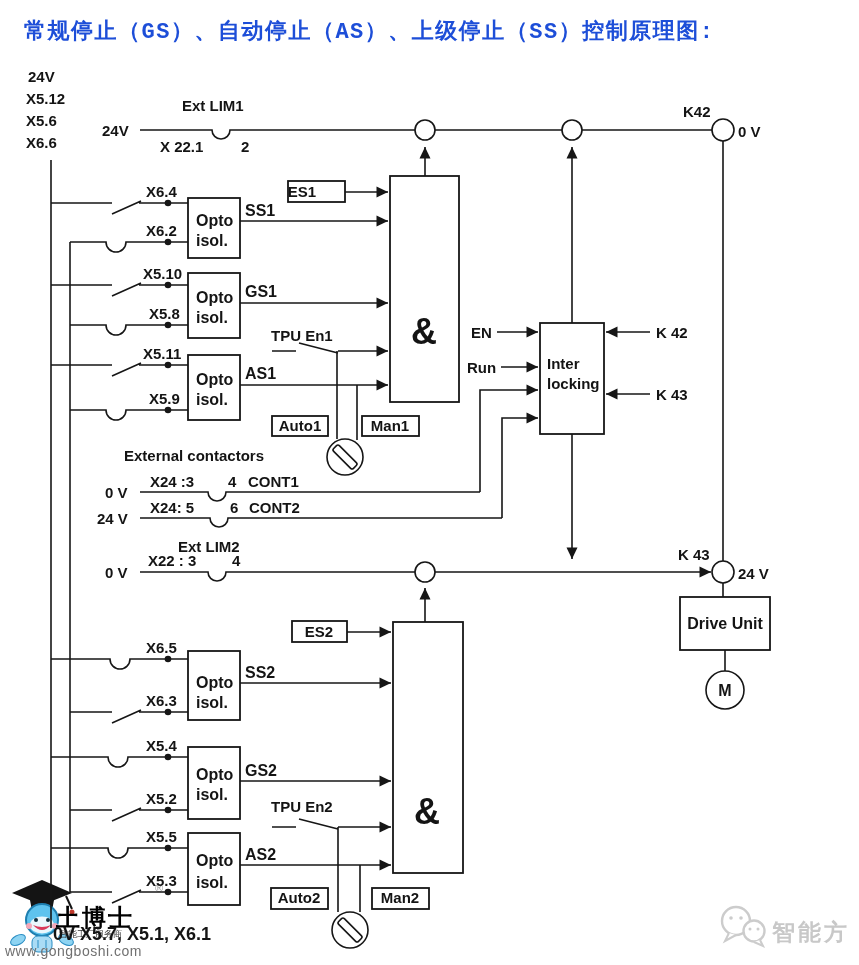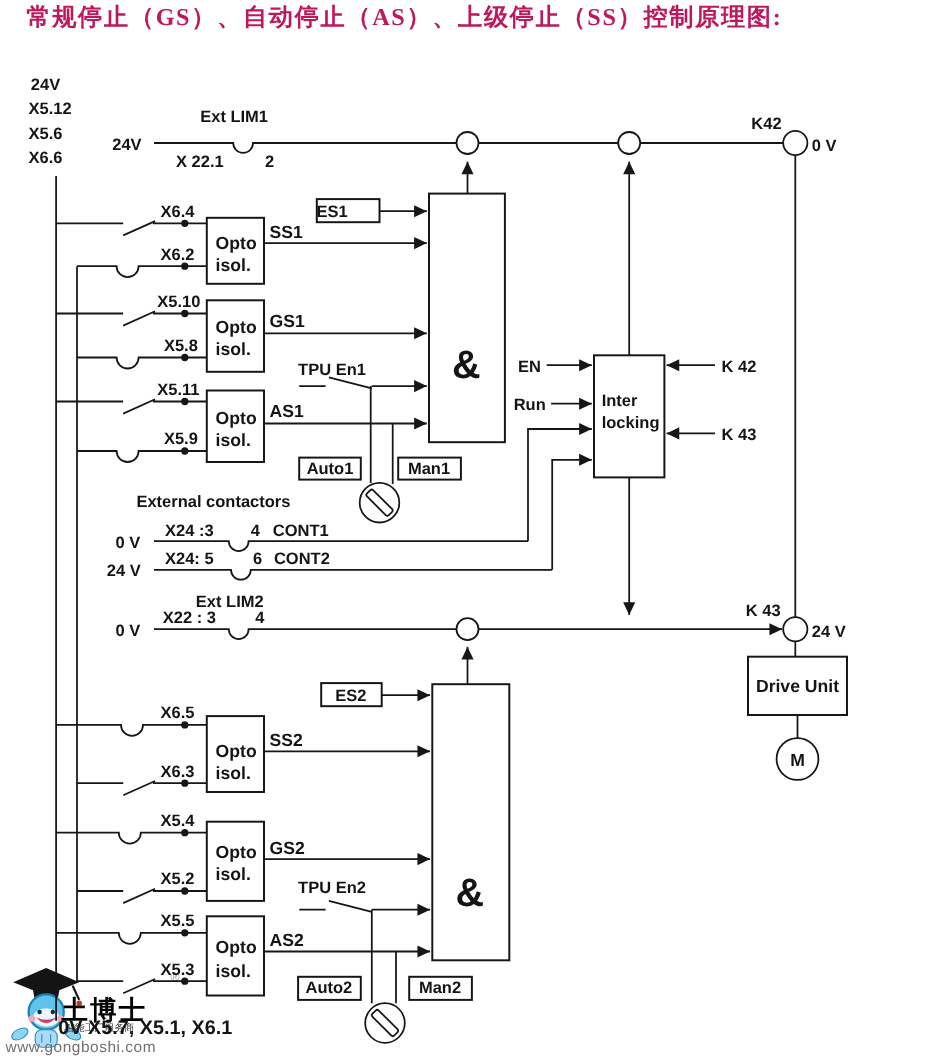--- a/index.html
+++ b/index.html
@@ -1,20 +1,20 @@
 <!DOCTYPE html>
 <html><head>
 <meta charset="utf-8">
 <style>
   html,body{margin:0;padding:0;background:#ffffff;}
   .page{position:relative;width:859px;height:965px;background:#fff;overflow:hidden;
         font-family:"Liberation Sans","DejaVu Sans",sans-serif;}
-  .title{position:absolute;left:24px;top:1px;white-space:nowrap;
-         font-family:Liberation Serif, serif;
-         font-size:22px;font-weight:600;color:#be185d;letter-spacing:1.5px;}
+  .title{position:absolute;left:24px;top:16px;white-space:nowrap;
+         font-family:Liberation Mono, monospace;
+         font-size:22px;font-weight:600;color:#1d4ed8;letter-spacing:1.5px;}
   svg{position:absolute;left:0;top:0;}
   svg text{font-family:"Liberation Sans","DejaVu Sans",sans-serif;font-weight:600;
            font-size:15px;fill:#141414;}
   svg text.t16{font-size:16px;}
   svg text.amp{font-size:36px;}
   svg text.b18{font-size:18px;}
   .wm{position:absolute;}
   .wm text{font-weight:400;}
   .wm .brand{font-family:"Liberation Serif","DejaVu Serif",serif;font-weight:700;
              font-size:24px;letter-spacing:2px;fill:#000;}
@@ -50,20 +50,35 @@
         <line x1="36" y1="66" x2="36" y2="74" stroke="#2b8ec4"></line>
         <line x1="44" y1="66" x2="44" y2="74" stroke="#2b8ec4"></line>
       </g>
       <text class="reg" x="153" y="18">®</text>
       <text class="brand" x="54" y="52">土博士</text>
       <text class="slogan" x="57" y="63">智能工厂服务商</text>
       <text class="url" x="3" y="82">www.gongboshi.com</text>
     </svg>
   </div>
 
+  <div class="wm" style="left:716px;top:900px;width:143px;height:52px;">
+    <svg width="143" height="52" viewBox="0 0 143 52">
+      <g stroke="#cccccc" fill="#ffffff" stroke-width="2.4">
+        <circle cx="20" cy="21" r="14"></circle>
+        <path d="M13,33 L9,41 L20,35" stroke-width="2"></path>
+        <circle cx="38" cy="31" r="10.5"></circle>
+        <path d="M44,40 L47,46 L38,42" stroke-width="2"></path>
+        <circle cx="15" cy="18" r="1.8" fill="#cccccc" stroke="none"></circle>
+        <circle cx="25" cy="18" r="1.8" fill="#cccccc" stroke="none"></circle>
+        <circle cx="34" cy="29" r="1.5" fill="#cccccc" stroke="none"></circle>
+        <circle cx="42" cy="29" r="1.5" fill="#cccccc" stroke="none"></circle>
+      </g>
+      <text class="gray" x="56" y="40">智能方</text>
+    </svg>
+  </div>
 
   <svg width="859" height="965" viewBox="0 0 859 965">
     <defs>
       <marker id="ah" markerUnits="userSpaceOnUse" markerWidth="14" markerHeight="12" refX="12" refY="6" orient="auto">
         <path d="M0.5,0.5 L12,6 L0.5,11.5 Z" fill="#161616"></path>
       </marker>
     </defs>
 
     <g stroke="#161616" stroke-width="1.6" fill="none">
 

